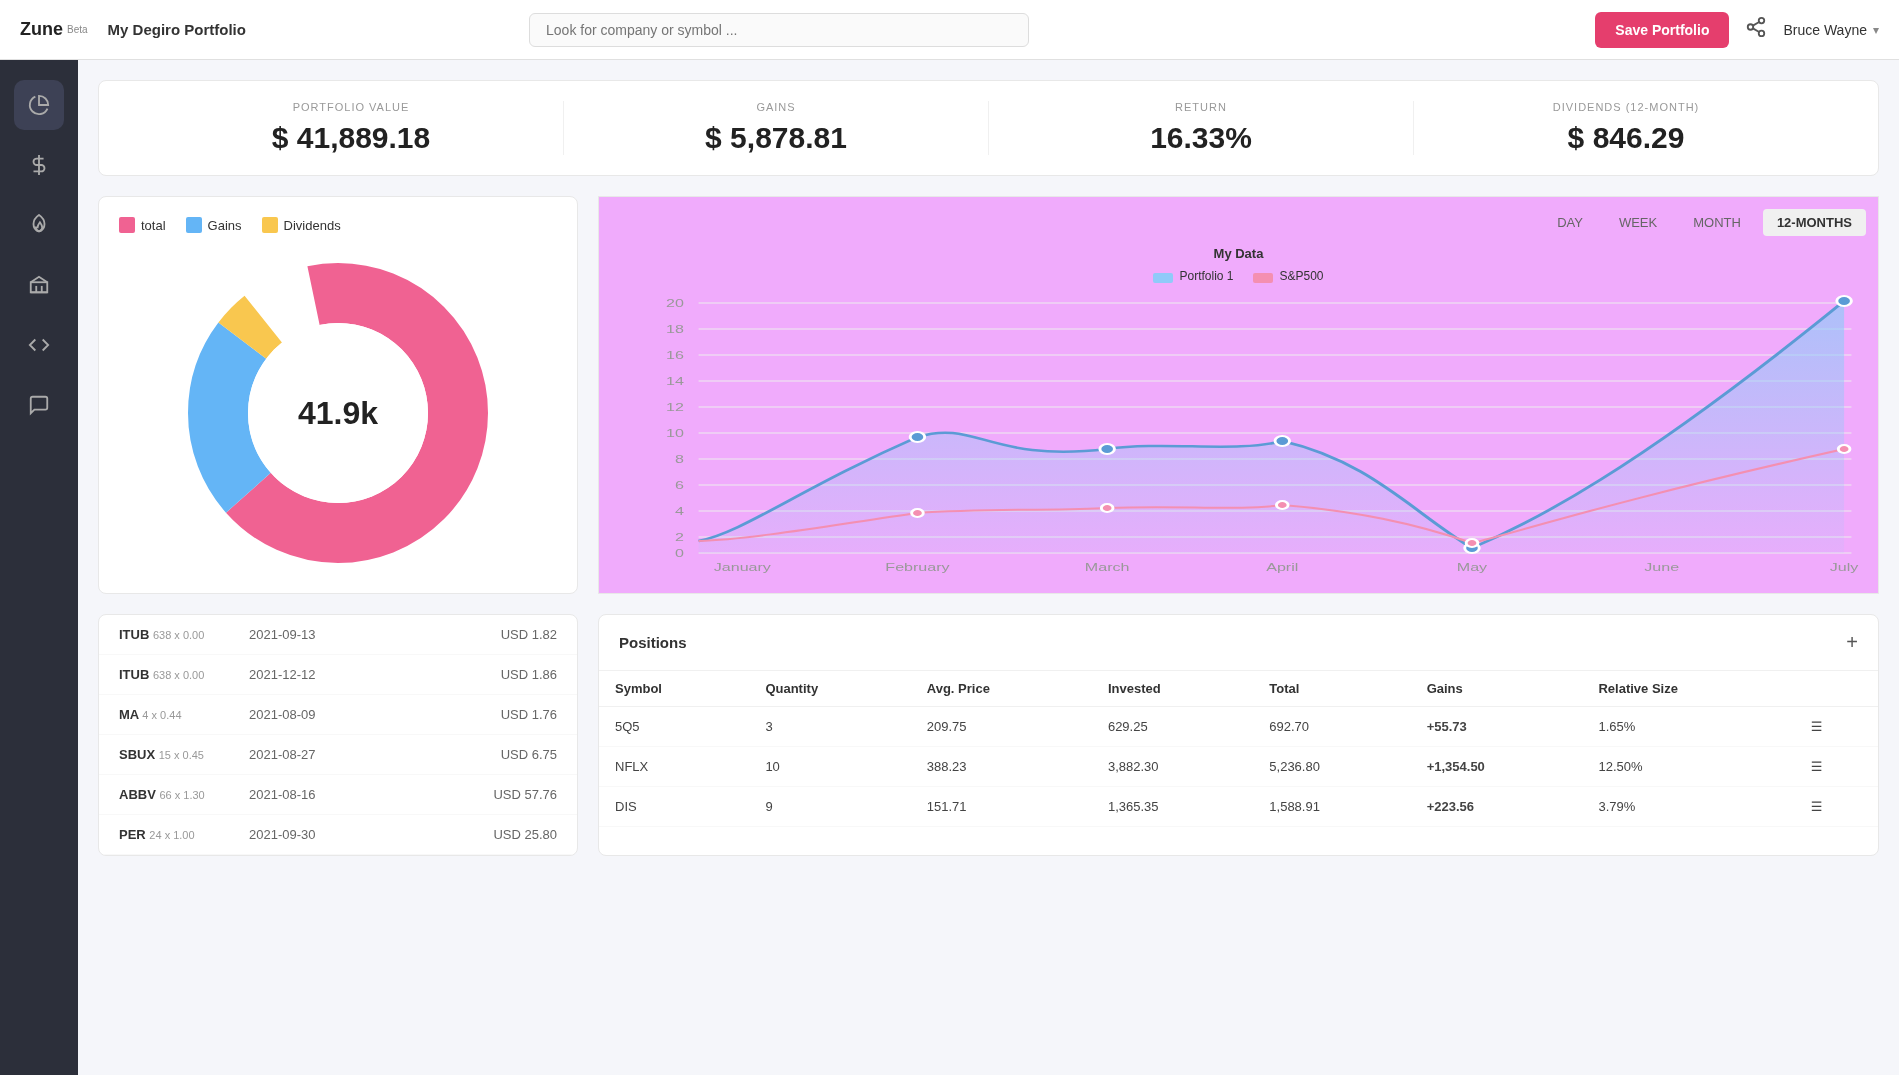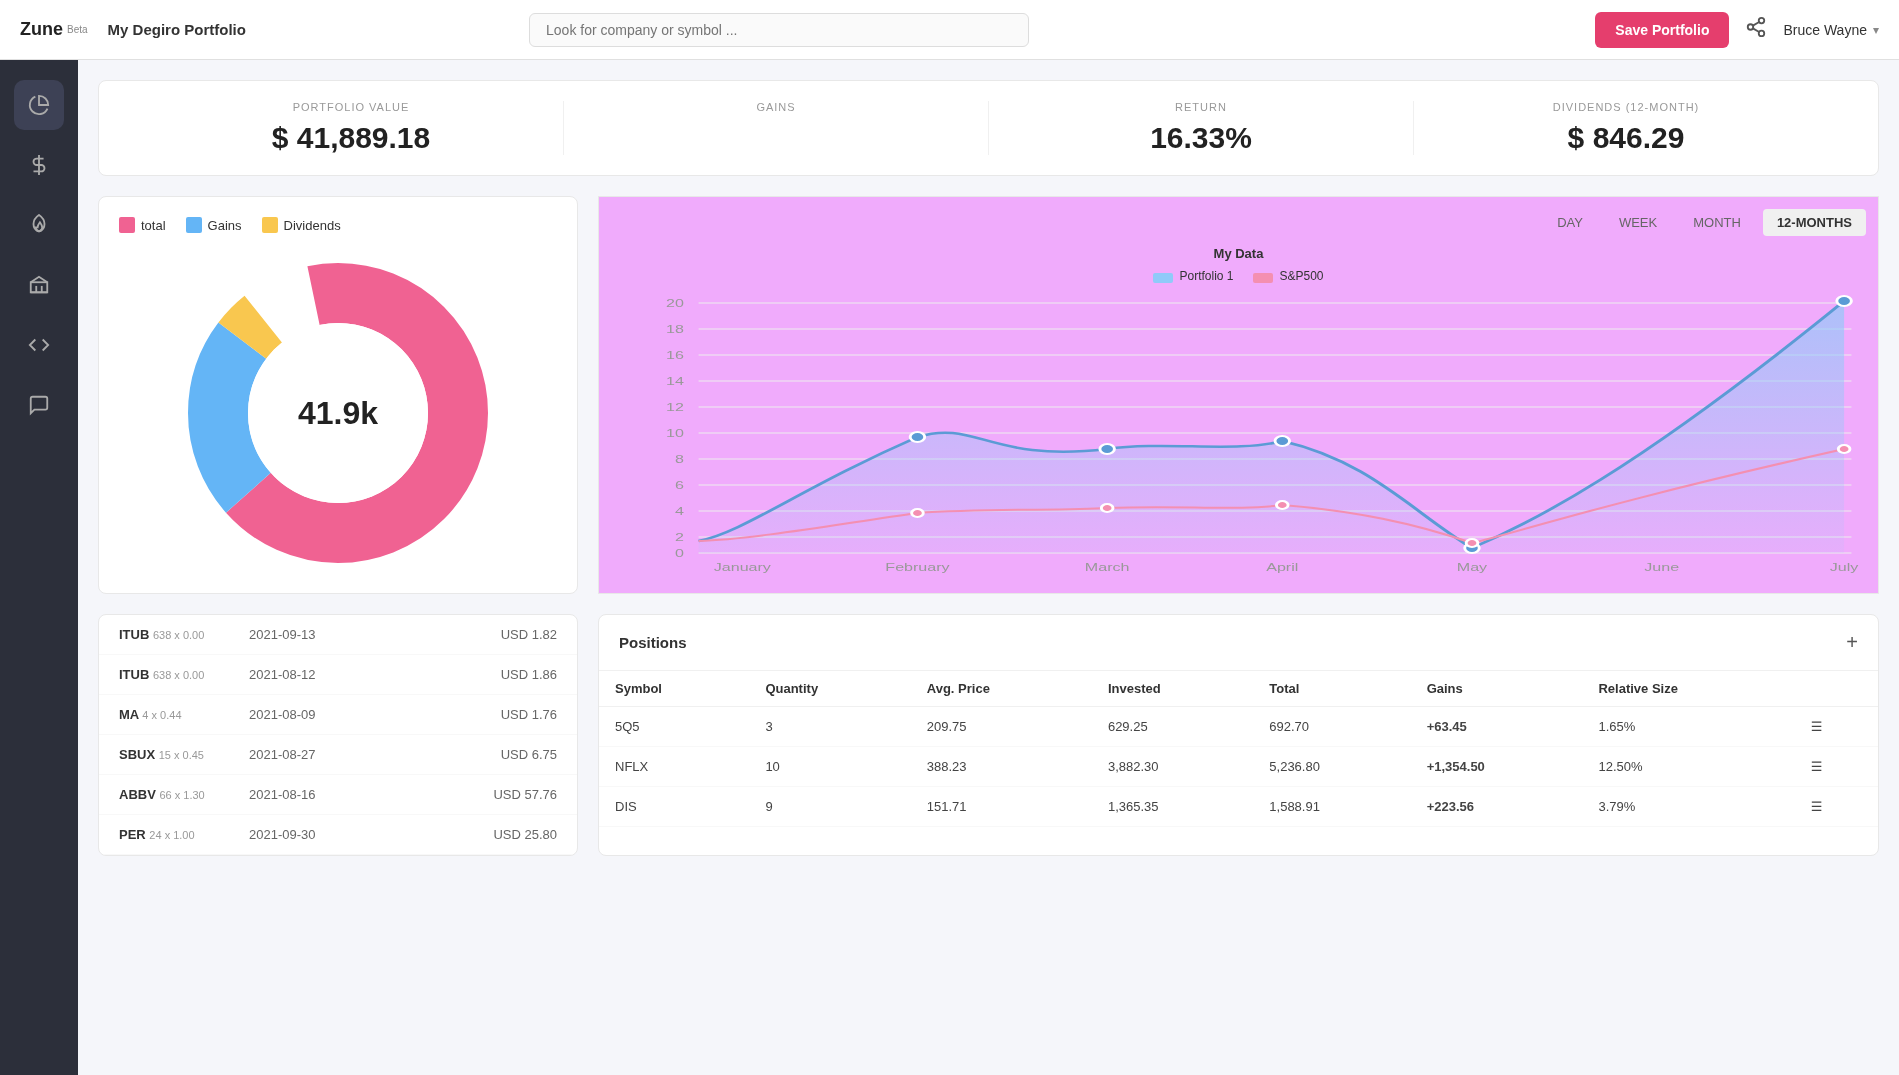--- a/index.html
+++ b/index.html
@@ -189,20 +189,21 @@
 
 <main class="main">
 
   <div class="stats-row">
     <div class="stat-item">
       <div class="stat-label">PORTFOLIO VALUE</div>
       <div class="stat-value">$ 41,889.18</div>
     </div>
     <div class="stat-item">
       <div class="stat-label">GAINS</div>
+      <div class="stat-value">$ 5,878.81</div>
     </div>
     <div class="stat-item">
       <div class="stat-label">RETURN</div>
       <div class="stat-value">16.33%</div>
     </div>
     <div class="stat-item">
       <div class="stat-label">DIVIDENDS (12-MONTH)</div>
       <div class="stat-value">$ 846.29</div>
     </div>
   </div>
@@ -320,21 +321,21 @@
   <div class="bottom-row">
 
     <div class="dividends-section">
       <div class="dividend-row">
         <span class="dividend-symbol">ITUB <span class="dividend-symbol-sub">638 x 0.00</span></span>
         <span class="dividend-date">2021-09-13</span>
         <span class="dividend-amount">USD 1.82</span>
       </div>
       <div class="dividend-row">
         <span class="dividend-symbol">ITUB <span class="dividend-symbol-sub">638 x 0.00</span></span>
-        <span class="dividend-date">2021-08-12</span>
+        <span class="dividend-date">2021-12-12</span>
         <span class="dividend-amount">USD 1.86</span>
       </div>
       <div class="dividend-row">
         <span class="dividend-symbol">MA <span class="dividend-symbol-sub">4 x 0.44</span></span>
         <span class="dividend-date">2021-08-09</span>
         <span class="dividend-amount">USD 1.76</span>
       </div>
       <div class="dividend-row">
         <span class="dividend-symbol">SBUX <span class="dividend-symbol-sub">15 x 0.45</span></span>
         <span class="dividend-date">2021-08-27</span>
@@ -370,21 +371,21 @@
             <th></th>
           </tr>
         </thead>
         <tbody id="positions-tbody">
         <tr>
       <td>5Q5</td>
       <td>3</td>
       <td>209.75</td>
       <td>629.25</td>
       <td>692.70</td>
-      <td class="gain-positive">+63.45</td>
+      <td class="gain-positive">+55.73</td>
       <td>1.65%</td>
       <td class="row-icon">☰</td>
     </tr>
             <tr>
       <td>NFLX</td>
       <td>10</td>
       <td>388.23</td>
       <td>3,882.30</td>
       <td>5,236.80</td>
       <td class="gain-positive">+1,354.50</td>

